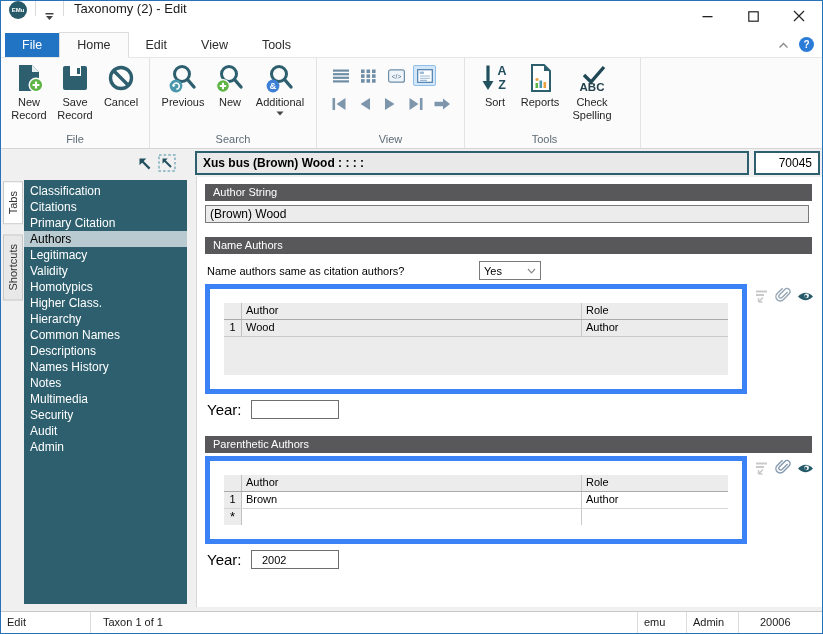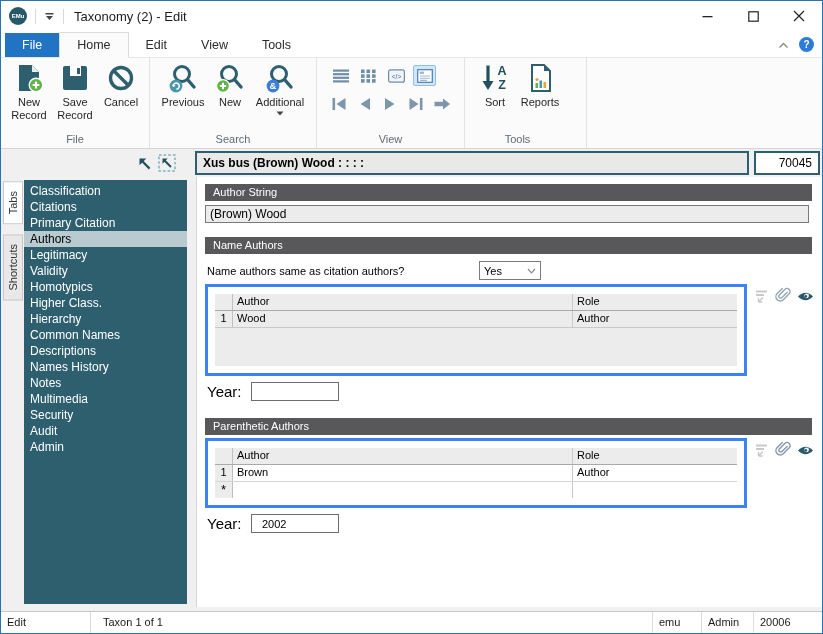--- a/index.html
+++ b/index.html
@@ -4,21 +4,21 @@
 <style>
   * { box-sizing: border-box; margin: 0; padding: 0; }
   html,body { background:#cfd8dc; }
   .window {
     width: 823px; height: 634px; position: relative;
     border: 1px solid #2673b6; background: #fff;
     font-family: "Liberation Sans", sans-serif;
     overflow: hidden; display: flex; flex-direction: column;
   }
   
-  .titlebar { height:30px; display:flex; align-items:center; padding-left:8px; background:#fff; flex:0 0 auto; }
+  .titlebar { height:30px; display:flex; padding-left:8px; background:#fff; flex:0 0 auto; }
   .applogo { width:18px; height:18px; border-radius:50%; background:#275a68; color:#fff;
              font-size:6px; font-weight:bold; display:flex; align-items:center; justify-content:center; }
   .tsep { width:1px; height:15px; background:#d9d9d9; margin:0 8px; }
   .qat { display:flex; align-items:center; }
   .wtitle { font-size:13px; color:#1b1b1b; margin-left:2px; }
   .wincontrols { margin-left:auto; display:flex; height:30px; }
   .wbtn { width:46px; height:30px; display:flex; align-items:center; justify-content:center; }
   
   .tabrow { height:26px; display:flex; align-items:flex-end; background:#fff; padding-left:4px; flex:0 0 auto; position:relative; }
   .rtab { font-size:12.5px; color:#2b2b2b; padding:5px 17px 5px; cursor:default; }
@@ -61,21 +61,21 @@
   .content { flex:1; background:#fff; border-left:1px solid #d6d6d6; padding:7px 8px 0; overflow:hidden; }
   .sechead { height:17px; background:#58585a; color:#fff; font-size:11px; padding:2px 8px 0; margin-right:2px; }
   .fieldgray { display:block; width:604px; height:18px; background:#ececec; border:1px solid #7a7a7a;
                font-size:12px; font-family:"Liberation Sans",sans-serif; color:#000; padding:0 4px; margin-top:4px; }
   .qrow { display:flex; align-items:center; margin:7px 0 4px 2px; }
   .qlabel { font-size:11px; color:#000; width:272px; }
   .combo { width:62px; height:19px; border:1px solid #7a7a7a; background:#fff; display:flex; align-items:center;
            font-size:11px; padding-left:4px; }
   .combo svg { margin-left:auto; margin-right:4px; }
   .tblrow { display:flex; align-items:flex-start; }
-  .tbl { width:548px; border:3px solid #3b82f6; background:#fff; padding:7px; }
+  .tbl { width:548px; border:5px solid #3b82f6; background:#fff; padding:14px; }
   .tr { display:flex; height:17px; font-size:11px; }
   .tr.head { background:#ececec; border-bottom:1px solid #aaa; }
   .tr.head .cell { color:#000; }
   .cell { padding:1px 4px; overflow:hidden; white-space:nowrap; }
   .cnum { width:18px; background:#ececec; border-right:1px solid #c0c0c0; text-align:center; padding:1px 0; flex:0 0 auto; }
   .cauthor { width:340px; border-right:1px solid #c9c9c9; flex:0 0 auto; }
   .crole { flex:1; }
   .tr.gray { background:#ececec; border-bottom:1px solid #c9c9c9; }
   .tr.white { background:#fff; border-bottom:1px solid #d6d6d6; }
   .tr.newrow { background:#fff; height:16px; border-bottom:none; }
@@ -87,21 +87,21 @@
             font-family:"Liberation Sans",sans-serif; padding:0 10px; }
   .gap14 { height:14px; } .gap16 { height:17px; } .gap3 { height:3px; }
   
   .statusbar { height:22px; background:#fff; border-top:1px solid #c8c8c8; display:flex; align-items:stretch;
                font-size:11px; color:#1b1b1b; flex:0 0 auto; }
   .scell { padding:4px 6px 0; border-right:1px solid #dcdcdc; white-space:nowrap; }
   .scell.mode { width:90px; }
   .scell.pos { flex:1; border-right:none; padding-left:12px; }
   .scell.user { width:50px; border-left:1px solid #dcdcdc; }
   .scell.grp { width:52px; }
-  .scell.port { width:68px; border-right:none; }
+  .scell.port { width:68px; border-right:none;margin-left:15px; }
 </style>
 </head>
 <body>
 
 <div class="window">
 
   <div class="titlebar">
     <div class="applogo">EMu</div>
     <div class="tsep"></div>
     <div class="qat">
@@ -309,20 +309,27 @@
         <div class="bb" style="width:50px">
           <svg width="30" height="30" viewBox="0 0 30 30">
             <path d="M7 2 h12 l6 6 v20 H7 z" fill="#fff" stroke="#2d5f6e" stroke-width="2"></path>
             <path d="M19 2 l6 6 h-6 z" fill="#2d5f6e"></path>
             <rect x="10.5" y="20" width="2.6" height="5" fill="#5fb446"></rect>
             <rect x="14.5" y="17.5" width="2.6" height="7.5" fill="#4a97ac"></rect>
             <rect x="18.5" y="19" width="2.6" height="6" fill="#e8a33d"></rect>
             <circle cx="12" cy="16.5" r="1.6" fill="#e8a33d"></circle>
           </svg>
           <span>Reports</span>
+        </div>
+        <div class="bb" style="width:54px">
+          <svg width="34" height="30" viewBox="0 0 34 30">
+            <path d="M9 12 L16 19 L29 4" stroke="#1f4854" stroke-width="3.4" fill="none"></path>
+            <text x="17" y="28" font-size="11.5" font-weight="bold" fill="#22414d" text-anchor="middle" font-family="Liberation Sans, sans-serif">ABC</text>
+          </svg>
+          <span>Check Spelling</span>
         </div>
       </div>
       <div class="glabel">Tools</div>
     </div>
 
     <div style="flex:1"></div>
   </div>
 
   <div class="headerstrip">
     <div class="strip-tools">

